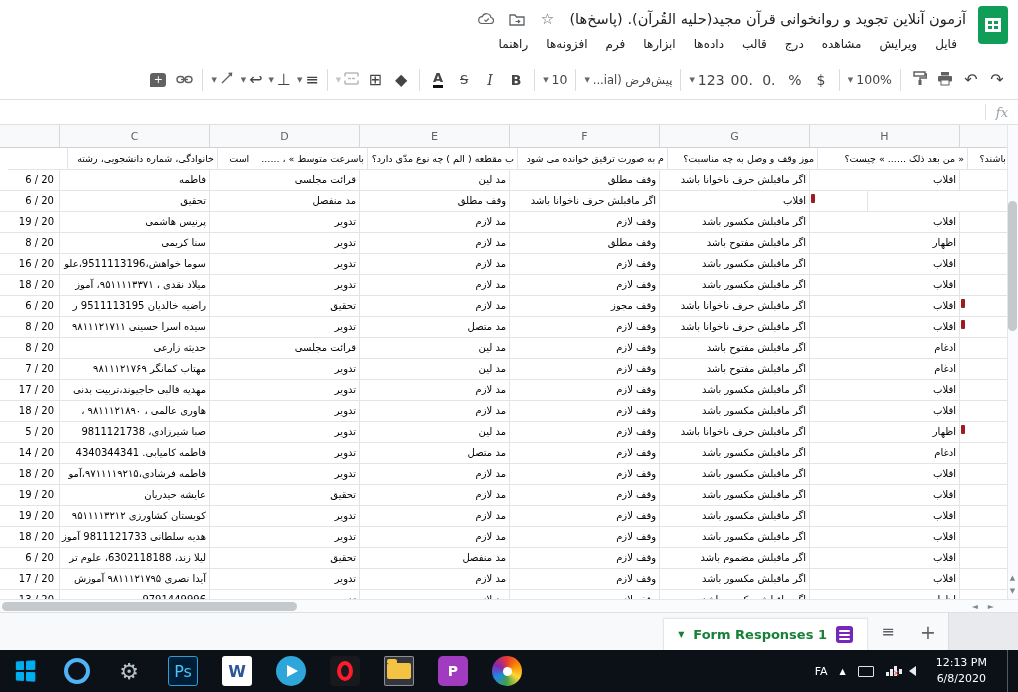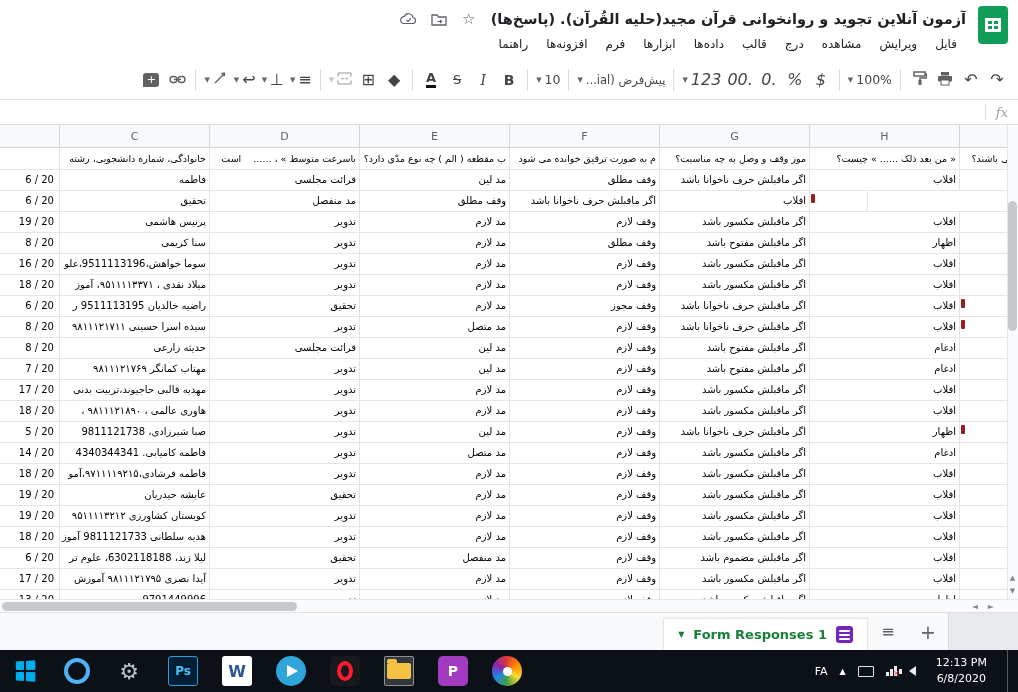--- a/index.html
+++ b/index.html
@@ -8,54 +8,54 @@
   
   .topbar { height:60px; background:#fff; display:flex; flex-direction:row; direction:rtl;
     padding:6px 10px 0 10px; }
   .sheets-logo { width:30px; height:38px; background:#0f9d58; border-radius:4px; margin-left:12px;
     display:flex; align-items:center; justify-content:center; flex:none; }
   .sheets-logo .gridglyph { width:16px; height:14px; border:2px solid #fff; display:grid;
     grid-template-columns:1fr 1fr; grid-template-rows:1fr 1fr; }
   .sheets-logo .gridglyph b { border:1px solid #fff; }
   .titleblock { display:flex; flex-direction:column; direction:rtl; }
   .titlerow { display:flex; align-items:center; direction:rtl; height:26px; }
-  .doc-title { font-size:14.5px; font-weight:bold; color:#202124; white-space:nowrap; }
+  .doc-title { font-size:14.5px; font-weight:normal; color:#202124; white-space:nowrap; }
   .title-ico { color:#5f6368; margin-right:14px; font-size:13px; width:16px; text-align:center; }
   .title-ico svg { display:block; }
   .menubar { display:flex; direction:rtl; height:24px; align-items:center; }
   .menu-item { font-size:12px; color:#202124; padding:0 9px; cursor:pointer; white-space:nowrap; }
   
   .toolbar { height:40px; background:#fff; border-bottom:1px solid #e0e0e0; display:flex;
     direction:rtl; align-items:center; padding:0 8px; color:#444; }
   .tbtn { display:flex; align-items:center; justify-content:center; min-width:26px; height:28px;
     border-radius:3px; font-size:12.5px; color:#444; cursor:pointer; white-space:nowrap; padding:0 3px; }
   .tbtn .caret { font-size:7px; color:#666; margin-right:3px; }
   .tsep { width:1px; height:22px; background:#dadce0; margin:0 5px; flex:none; }
   .glyph18 { font-size:16px; }
   .bold-b { font-weight:bold; font-size:14px; }
   .italic-i { font-style:italic; font-size:14px; font-family:"DejaVu Serif",serif; }
   .strike-s { text-decoration:line-through; font-size:13px; }
   .colorA { font-size:13px; font-weight:bold; border-bottom:3px solid #111; line-height:14px; }
   .fontname { max-width:96px; overflow:hidden; text-overflow:ellipsis; font-size:11.5px; }
   .commentbadge { background:#616161; color:#fff; border-radius:3px 3px 3px 0; width:16px; height:14px;
     font-size:11px; line-height:13px; text-align:center; }
-  .num-ico { font-size:16px; letter-spacing:0;font-style:italic; }
+  .num-ico { font-size:14px; letter-spacing:0; }
   
   .fxbar { height:25px; background:#fff; border-bottom:1px solid #e0e0e0; display:flex; direction:rtl;
     align-items:center; padding:0 10px; }
   .fx-label { font-style:italic; color:#9aa0a6; font-size:13px; font-family:"DejaVu Serif",serif; }
   .fx-sep { width:1px; height:16px; background:#e0e0e0; margin:0 10px 0 0; }
   
   .grid { position:relative; height:487px; direction:ltr; overflow:hidden; background:#fff; }
   .colheads { display:flex; height:23px; background:#f8f9fa; border-bottom:1px solid #cfd2d6; }
   .colhead { border-right:1px solid #d5d8db; color:#5f6368; font-size:11px; display:flex;
     align-items:center; justify-content:center; }
   .cB { width:60px; flex:none; } .cC,.cD,.cE,.cF,.cG,.cH { width:150px; flex:none; } .cI { width:58px; flex:none; }
   .row { display:flex; height:21px; border-bottom:1px solid #e2e4e7; background:#fff; }
-  .qrow { height:22px; }
+  .qrow { height:22px;margin-left:8px; }
   .cell { border-right:1px solid #e2e4e7; overflow:hidden; white-space:nowrap; direction:rtl;
     text-align:right; font-size:10px; color:#000; padding:4px 3px 0 2px; position:relative; }
   .cell.scorecell { direction:ltr; text-align:right; padding-right:5px; }
   .qcell { font-size:9.5px; padding-top:5px; }
   .flagmark { display:none; position:absolute; left:1px; top:3px; width:4px; height:9px;
     background:#9a1d20; border-radius:1px; }
   .row.partial { height:18px; border-bottom:none; }
   
   .vscroll { position:absolute; top:0; right:0; width:11px; height:474px; background:#fafbfc;
     border-left:1px solid #e4e6e8; }
@@ -83,21 +83,21 @@
   .startbtn { width:50px; height:42px; display:flex; align-items:center; justify-content:center; flex:none; }
   .winflag { width:20px; height:20px; display:grid; grid-template-columns:1fr 1fr; grid-template-rows:1fr 1fr;
     gap:2px; transform:perspective(40px) rotateY(-14deg); }
   .winflag b { background:#00adef; border-radius:1px; }
   .apps { display:flex; align-items:center; gap:24px; margin-left:14px; }
   .app { width:30px; height:30px; display:flex; align-items:center; justify-content:center; cursor:pointer; position:relative; }
   .app span { pointer-events:none; }
   .app[data-name="browser-ring-icon"] { border:4px solid #4fb3f6; border-radius:50%; width:26px; height:26px; }
   .app[data-name="settings-gear-icon"] span { font-size:22px; color:#b8c4cc; }
   .app[data-name="photoshop-icon"] { background:#001e36; border:1px solid #2d9fd8; border-radius:3px; }
-  .app[data-name="photoshop-icon"] span { color:#4fc3f7; font-size:12px; font-weight:bold; }
+  .app[data-name="photoshop-icon"] span { color:#4fc3f7; font-size:16px; font-weight:normal; }
   .app[data-name="word-icon"] { background:#fff; border-radius:3px; }
   .app[data-name="word-icon"] span { color:#2b579a; font-size:16px; font-weight:bold; }
   .app[data-name="telegram-icon"] { background:#2ea6da; border-radius:50%; }
   .app[data-name="telegram-icon"] span { width:0; height:0; border-left:11px solid #fff;
     border-top:6px solid transparent; border-bottom:6px solid transparent; display:block; margin-right:-3px; }
   .app[data-name="opera-icon"] { background:#17191c; border-radius:4px; }
   .app[data-name="opera-icon"] span { width:16px; height:20px; border:4px solid #ff1b2d; border-radius:50%; display:block; }
   .app[data-name="folder-icon"] { background:rgba(255,255,255,.16); border:1px solid rgba(255,255,255,.45); border-radius:2px; }
   .foldershape { width:24px; height:16px; background:#f5c344; border-radius:2px; position:relative; }
   .foldershape::before { content:""; position:absolute; top:-4px; left:0; width:10px; height:4px;

